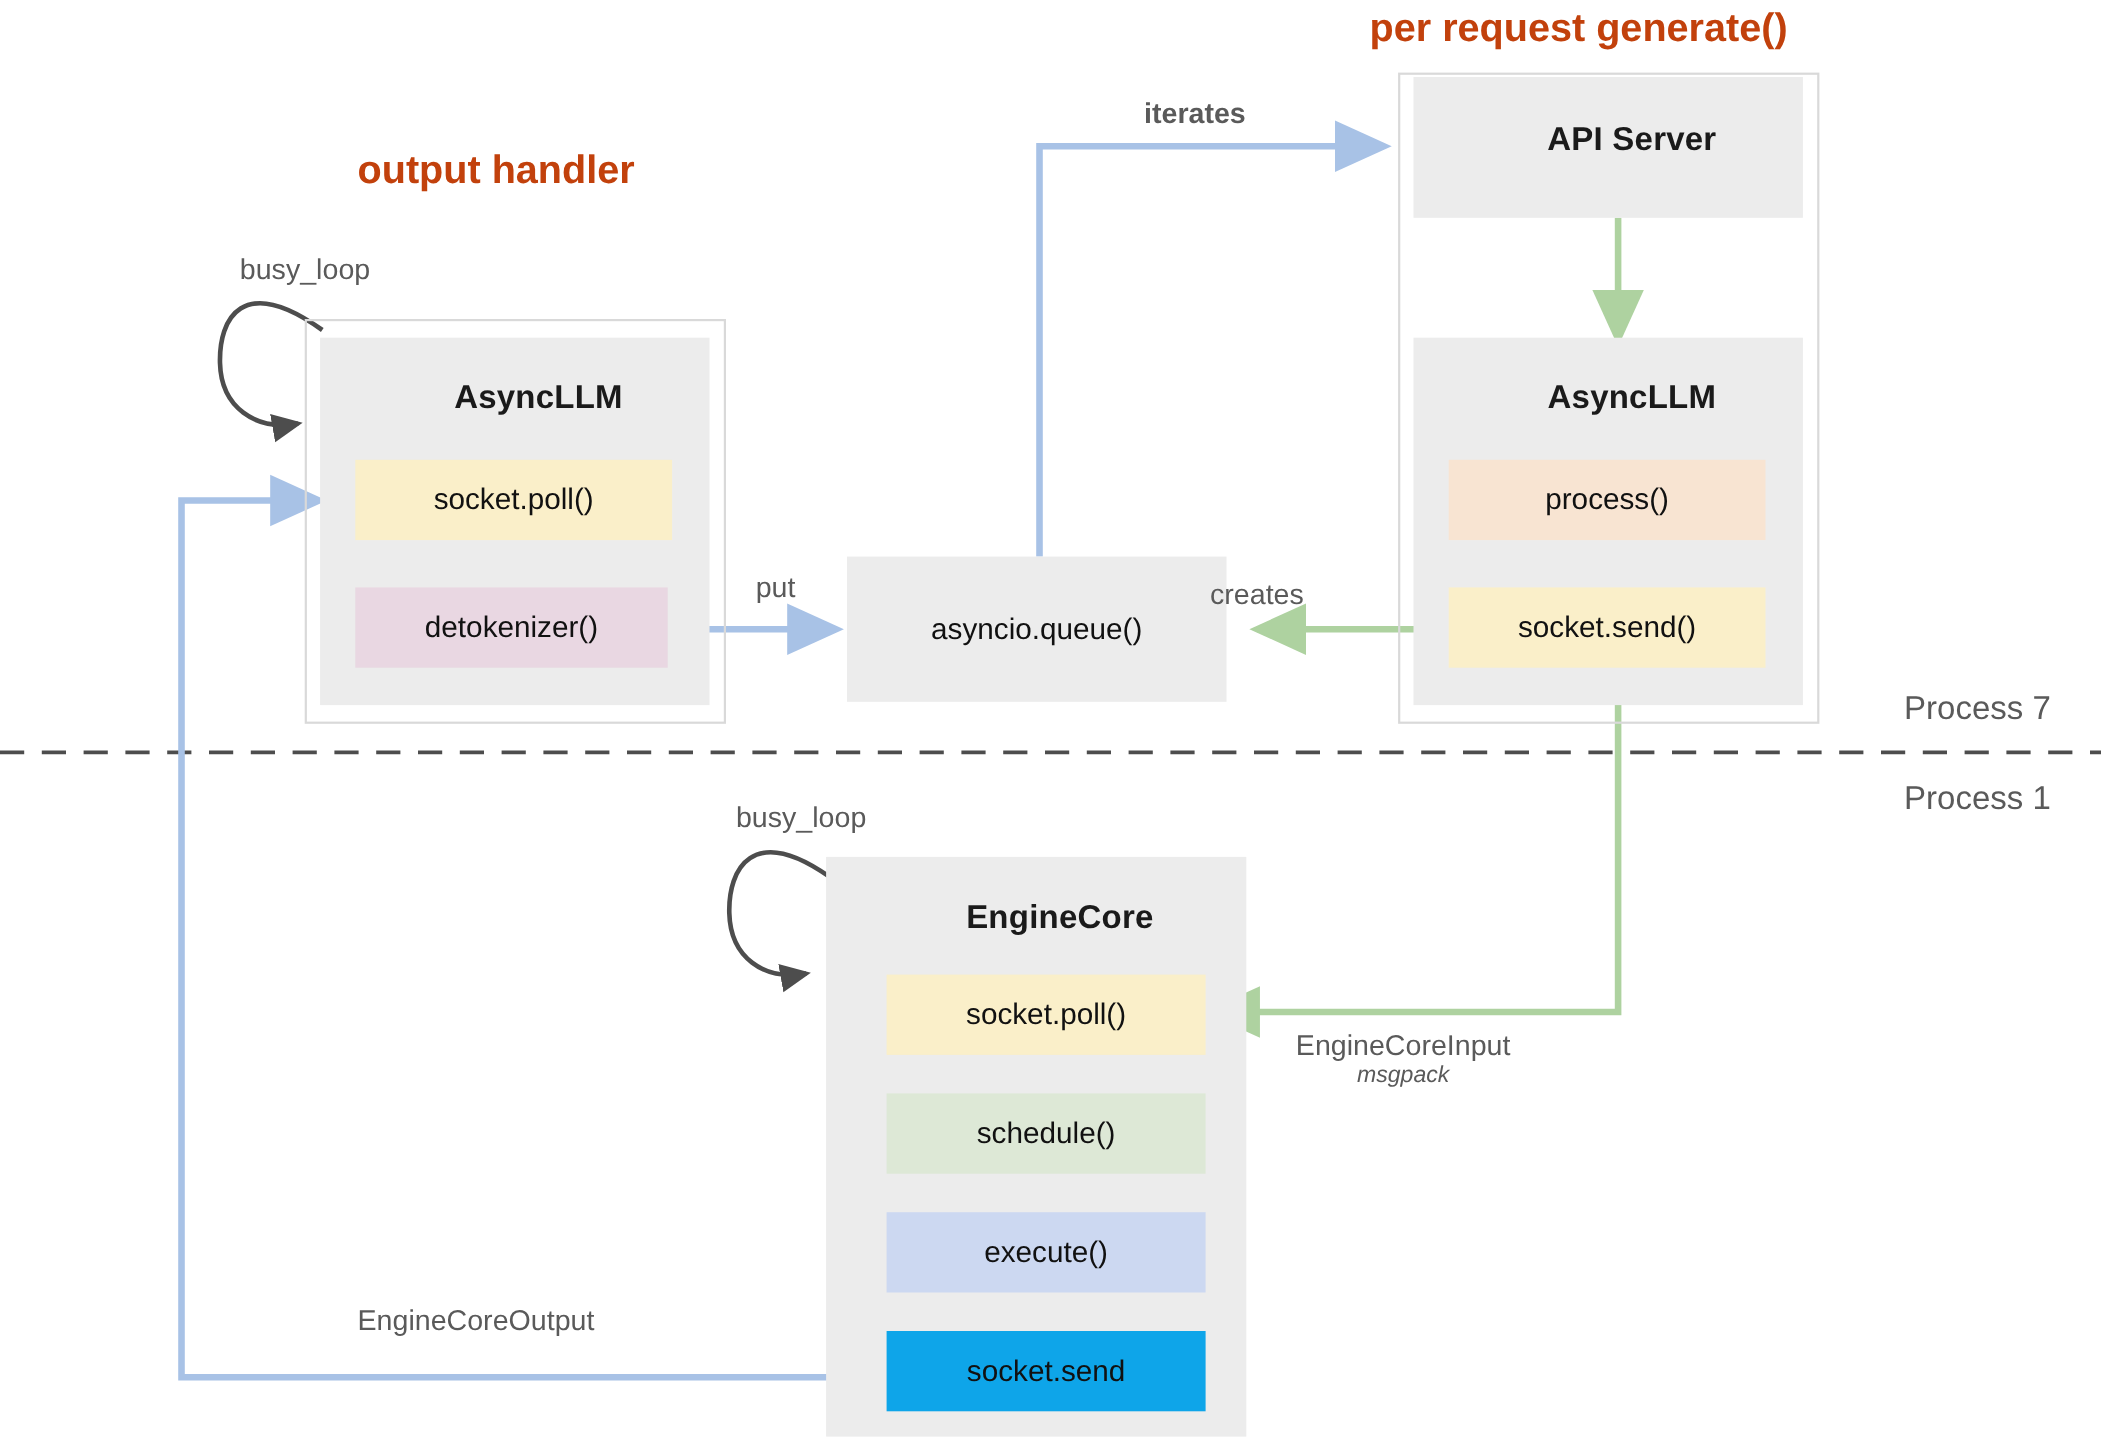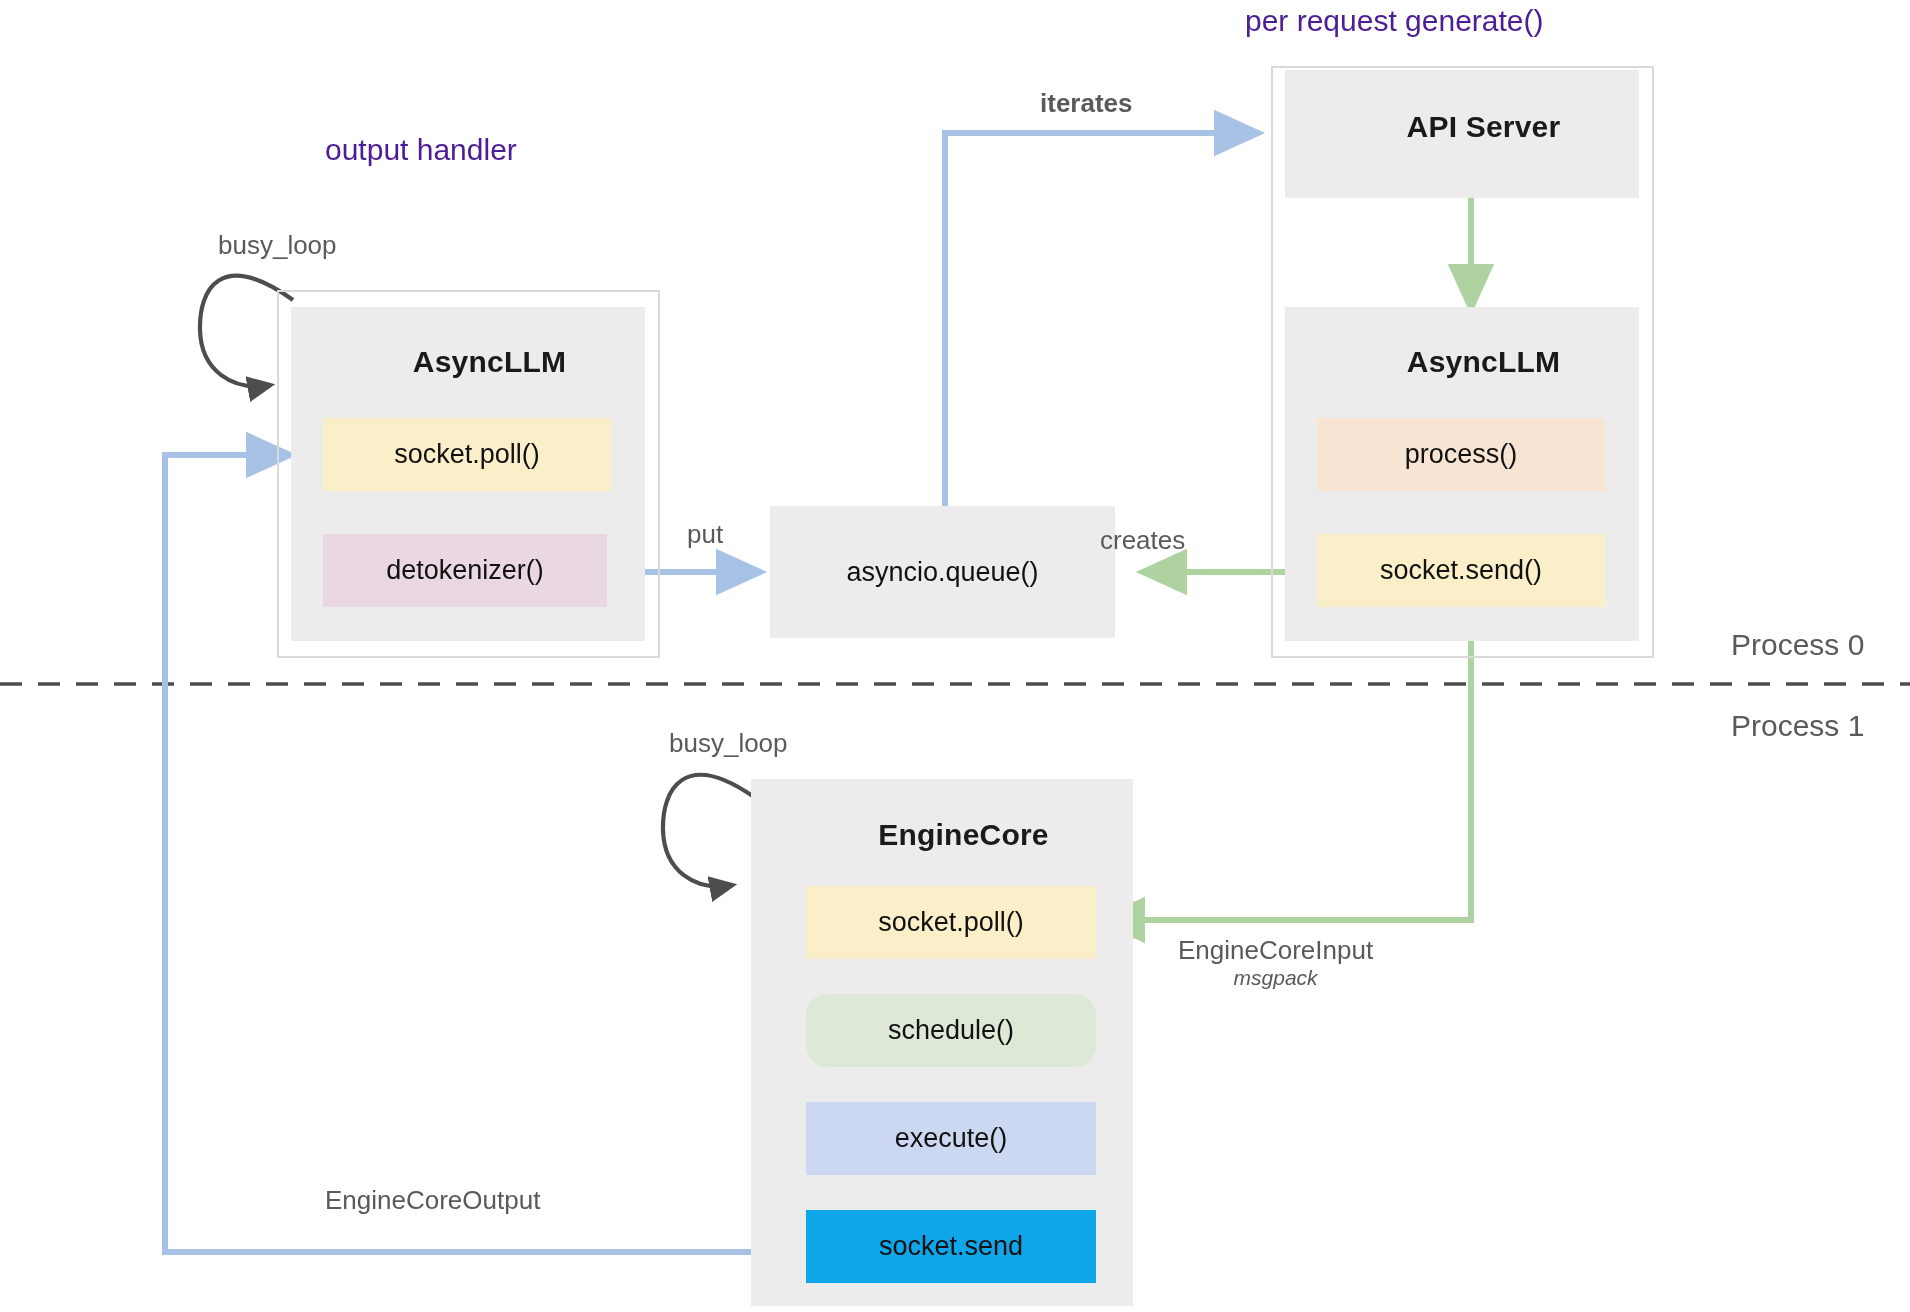--- a/index.html
+++ b/index.html
@@ -56,23 +56,23 @@
     display:flex;
     align-items:center;
     justify-content:center;
     font-size:27px;
     color:#111111;
     box-sizing:border-box;
   }
   
   .section-title{
     position:absolute;
-    font-weight:normal;
-    font-size:30px;
-    color:#4c1d95;
+    font-weight:bold;
+    font-size:36px;
+    color:#c2410c;
     white-space:nowrap;
   }
   
   .edge-label{
     position:absolute;
     font-size:26px;
     color:#5a5a5a;
     white-space:nowrap;
   }
   .edge-label.sub{
@@ -165,34 +165,34 @@
   </div>
 
   <div class="chip" style="left:1317px;top:418px;width:288px;height:73px;background:#f8e4d2;">
     <span>process()</span>
   </div>
 
   <div class="chip" style="left:1317px;top:534px;width:288px;height:73px;background:#faefc9;">
     <span>socket.send()</span>
   </div>
 
-  <div class="process-label" style="left:1731px;top:628px;">Process 0</div>
+  <div class="process-label" style="left:1731px;top:628px;">Process 7</div>
   <div class="process-label" style="left:1731px;top:709px;">Process 1</div>
 
   <div class="component" style="left:751px;top:779px;width:382px;height:527px;">
     <div class="component-title" style="top:39px;">EngineCore</div>
   </div>
 
   <div class="edge-label" style="left:669px;top:728px;">busy_loop</div>
 
   <div class="chip" style="left:806px;top:886px;width:290px;height:73px;background:#faefc9;">
     <span>socket.poll()</span>
   </div>
 
-  <div class="chip" style="left:806px;top:994px;width:290px;height:73px;background:#dde8d6;border-radius:21px;">
+  <div class="chip" style="left:806px;top:994px;width:290px;height:73px;background:#dde8d6;">
     <span>schedule()</span>
   </div>
 
   <div class="chip" style="left:806px;top:1102px;width:290px;height:73px;background:#ccd8f1;">
     <span>execute()</span>
   </div>
 
   <div class="chip" style="left:806px;top:1210px;width:290px;height:73px;background:#0ea5e9;">
     <span>socket.send</span>
   </div>

